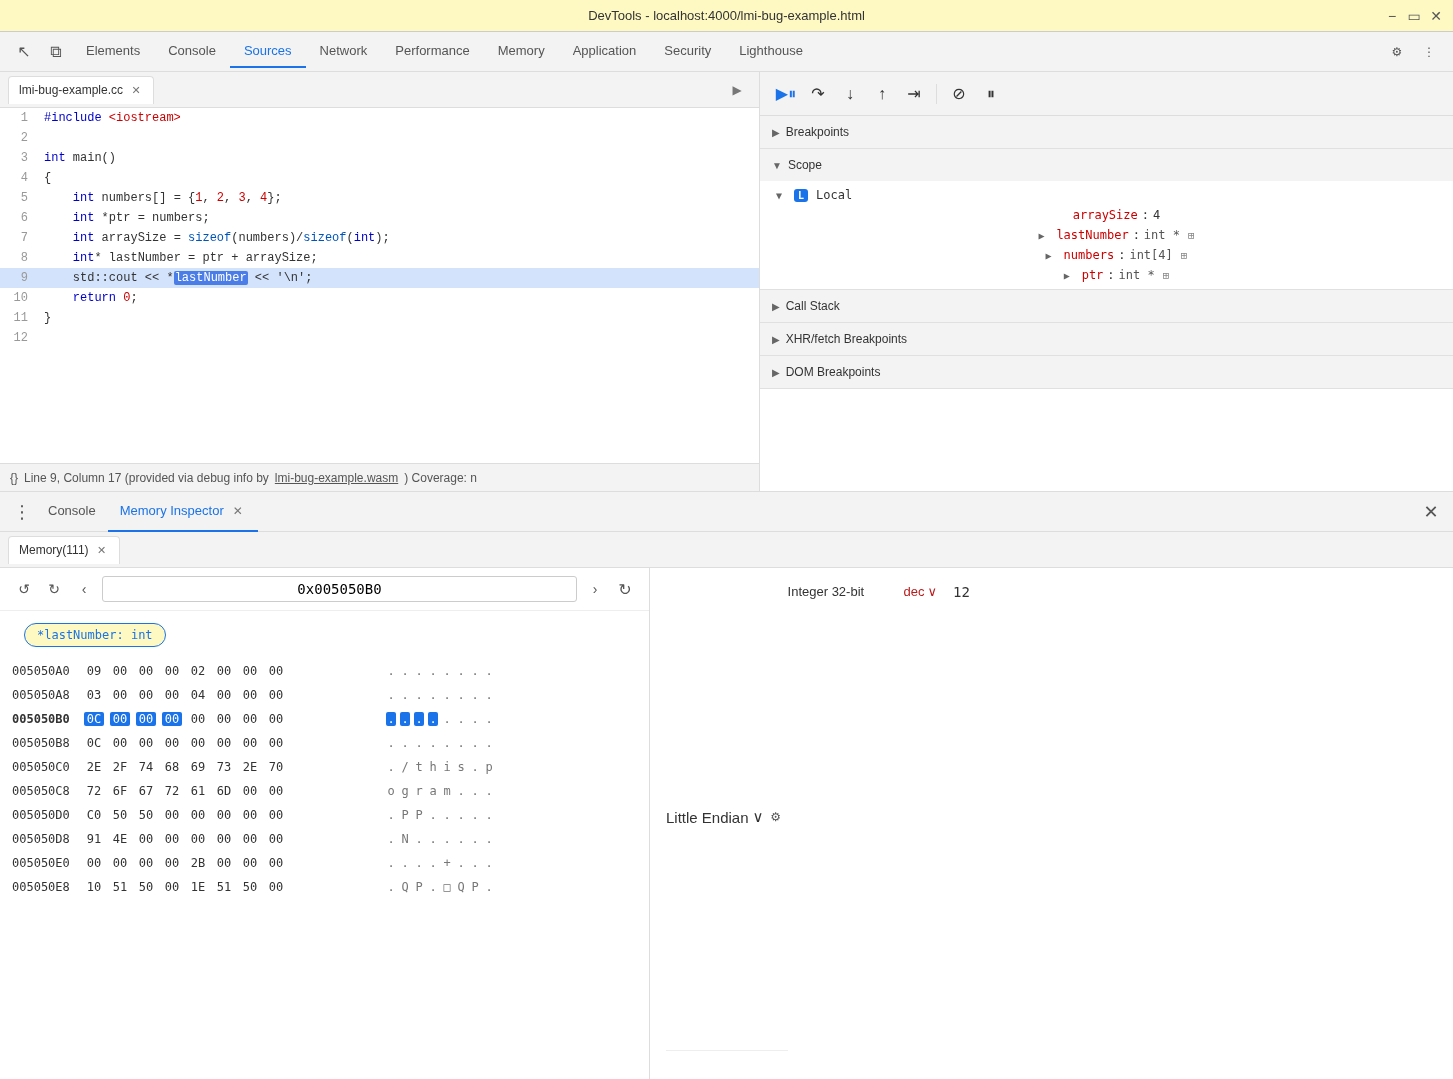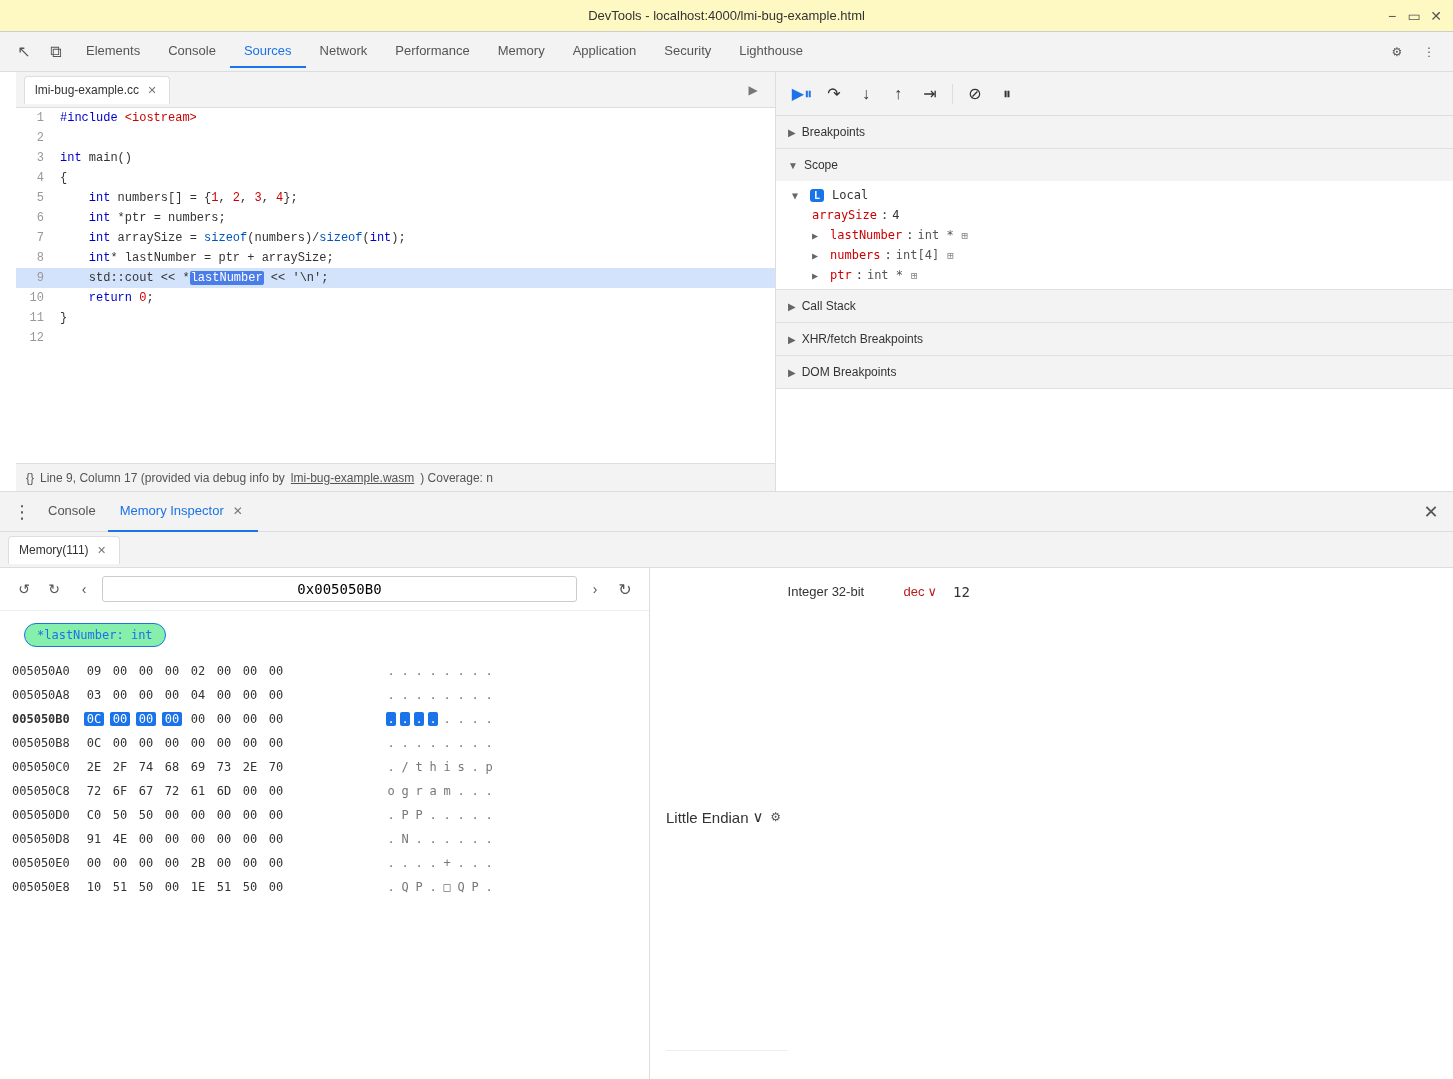--- a/index.html
+++ b/index.html
@@ -17,21 +17,21 @@
     .tabbar-tab.active { color: #1a73e8; border-bottom: 2px solid #1a73e8; font-weight: 500; }
     .tabbar-gear { margin-left: auto; width: 32px; height: 32px; display: flex; align-items: center; justify-content: center; cursor: pointer; color: #555; }
     .tabbar-more { width: 32px; height: 32px; display: flex; align-items: center; justify-content: center; cursor: pointer; color: #555; }
 
     
     .main { display: flex; flex-direction: column; height: calc(1079px - 72px); }
     .top-section { display: flex; flex: 0 0 420px; border-bottom: 1px solid #ddd; }
     .bottom-section { display: flex; flex: 1; overflow: hidden; }
 
     
-    .source-panel { flex: 0 0 760px; display: flex; flex-direction: column; border-right: 1px solid #ddd; overflow: hidden; margin-left: 16px; }
+    .source-panel { flex: 0 0 760px; display: flex; flex-direction: column; border-right: 1px solid #ddd; overflow: hidden; }
 
     
     .file-tabs { display: flex; align-items: center; background: #f3f3f3; border-bottom: 1px solid #ddd; height: 36px; padding: 0 8px; }
     .file-tab { display: flex; align-items: center; gap: 6px; padding: 0 10px; height: 28px; background: #fff; border: 1px solid #ddd; border-bottom: none; border-radius: 4px 4px 0 0; font-size: 12px; cursor: pointer; }
     .file-tab-close { width: 14px; height: 14px; display: flex; align-items: center; justify-content: center; border-radius: 50%; color: #777; font-size: 11px; }
     .file-tab-spacer { flex: 1; }
     .file-tab-run { width: 28px; height: 28px; display: flex; align-items: center; justify-content: center; color: #777; cursor: pointer; }
 
     
     .code-area { flex: 1; overflow-y: auto; background: #fff; font-family: 'Courier New', Courier, monospace; font-size: 12px; }
@@ -60,21 +60,21 @@
     .section-arrow { font-size: 10px; color: #666; }
     .section-body { padding: 4px 0; }
 
     
     .scope-item { display: flex; align-items: center; gap: 4px; padding: 3px 16px 3px 24px; font-size: 12px; font-family: monospace; cursor: pointer; }
     .scope-item .arrow { color: #666; font-size: 10px; width: 14px; }
     .scope-badge { background: #1a73e8; color: #fff; border-radius: 3px; padding: 1px 4px; font-size: 10px; font-weight: bold; margin-right: 4px; }
     .scope-key { color: #c00; }
     .scope-val { color: #333; }
     .scope-type { color: #555; }
-    .scope-indent { padding-left: 36px; }
+    .scope-indent { padding-left: 36px; justify-content: center; }
 
     
     .drawer-tabs { display: flex; align-items: center; background: #f3f3f3; border-bottom: 1px solid #ddd; height: 40px; padding: 0 8px; }
     .drawer-tab { padding: 0 12px; height: 40px; display: flex; align-items: center; gap: 6px; cursor: pointer; font-size: 13px; color: #555; border-bottom: 2px solid transparent; }
     .drawer-tab.active { color: #1a73e8; border-bottom: 2px solid #1a73e8; }
     .drawer-tab-close { font-size: 12px; color: #777; width: 16px; height: 16px; display: flex; align-items: center; justify-content: center; border-radius: 50%; }
     .drawer-close { margin-left: auto; width: 28px; height: 28px; display: flex; align-items: center; justify-content: center; cursor: pointer; color: #555; font-size: 18px; }
     .drawer-menu { width: 28px; height: 28px; display: flex; align-items: center; justify-content: center; cursor: pointer; color: #555; font-size: 18px; }
 
     
@@ -86,21 +86,21 @@
     .memory-tabs { display: flex; align-items: center; background: #f3f3f3; border-bottom: 1px solid #ddd; height: 36px; padding: 0 8px; }
     .memory-tab { display: flex; align-items: center; gap: 6px; padding: 0 10px; height: 28px; background: #fff; border: 1px solid #ddd; border-bottom: none; border-radius: 4px 4px 0 0; font-size: 12px; cursor: pointer; }
 
     
     .memory-nav { display: flex; align-items: center; gap: 6px; padding: 8px 12px; border-bottom: 1px solid #eee; background: #fff; }
     .memory-nav-btn { width: 24px; height: 24px; display: flex; align-items: center; justify-content: center; cursor: pointer; color: #555; font-size: 14px; border: none; background: none; border-radius: 3px; }
     .memory-address { flex: 1; text-align: center; font-family: monospace; font-size: 14px; border: 1px solid #ccc; padding: 4px 8px; border-radius: 3px; background: #fff; }
     .memory-refresh { width: 24px; height: 24px; display: flex; align-items: center; justify-content: center; cursor: pointer; color: #555; font-size: 16px; }
 
     
-    .memory-label { margin: 8px 12px; display: inline-flex; align-items: center; background: #86efac; border: 1px solid #1a73e8; border-radius: 12px; padding: 4px 12px; font-size: 12px; color: #1a73e8; font-family: monospace; }
+    .memory-label { margin: 8px 12px; display: inline-flex; align-items: center; background: #fef9c3; border: 1px solid #1a73e8; border-radius: 12px; padding: 4px 12px; font-size: 12px; color: #1a73e8; font-family: monospace; }
 
     
     .memory-table { flex: 1; overflow-y: auto; padding: 0 4px; }
     .memory-row { display: flex; align-items: center; height: 24px; font-family: monospace; font-size: 12px; }
     .memory-row.highlighted .mem-addr { font-weight: bold; }
     .mem-addr { width: 80px; color: #333; padding: 0 8px; flex-shrink: 0; }
     .mem-addr.bold { font-weight: bold; }
     .mem-bytes { display: flex; gap: 6px; width: 290px; flex-shrink: 0; }
     .mem-byte { width: 20px; text-align: center; color: #333; }
     .mem-byte.highlighted { background: #1a73e8; color: #fff; border-radius: 2px; }

